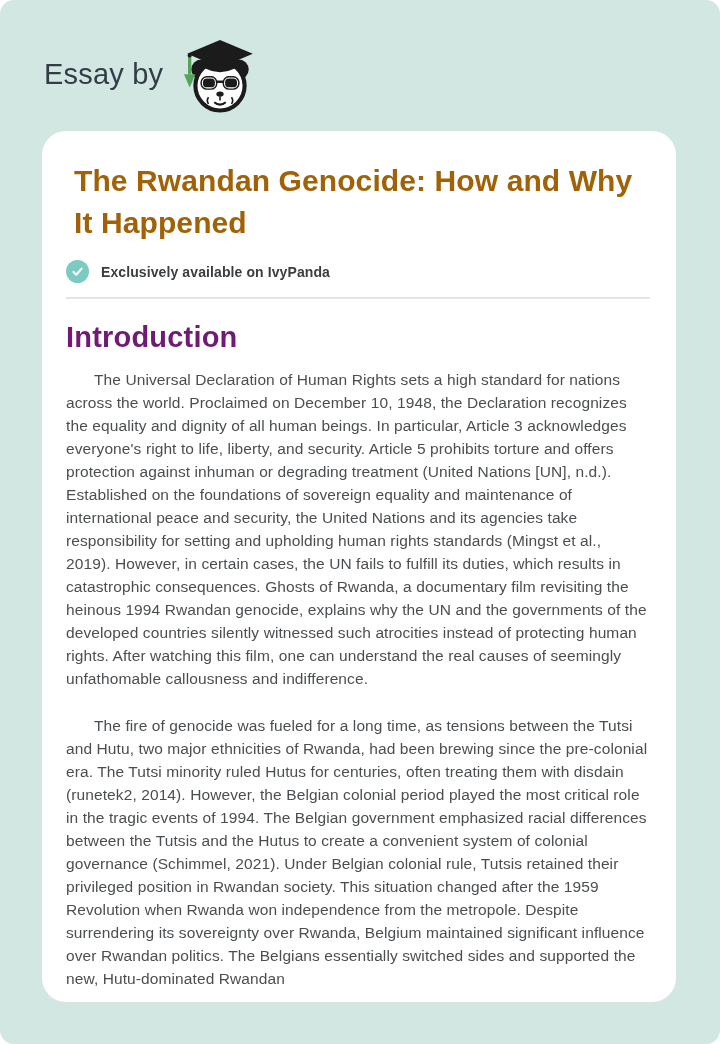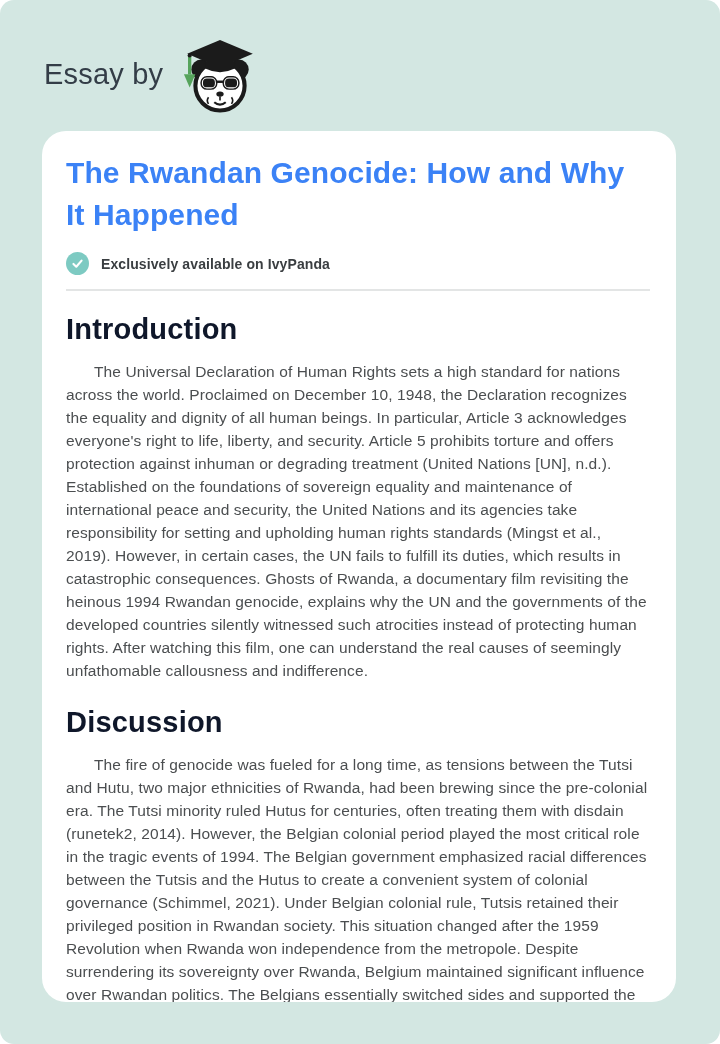--- a/index.html
+++ b/index.html
@@ -64,25 +64,25 @@
     top: 131px;
     width: 634px;
     height: 871px;
     background: #ffffff;
     border-radius: 24px;
     box-sizing: border-box;
     padding: 21px 26px 40px 24px;
     overflow: hidden;
   }
   .essay-title {
-    margin: 0;
+    margin: 8px;
     font-size: 30px;
     line-height: 42px;
     font-weight: bold;
-    color: #3b82f6;
+    color: #a16207;
     max-width: 585px;
     letter-spacing: 0.1px;
   }
   .badge {
     display: flex;
     align-items: center;
     margin-top: 16px;
   }
   .badge-circle {
     width: 23px;
@@ -104,21 +104,21 @@
   }
   .divider {
     border: none;
     border-top: 2px solid #e3e5e5;
     margin: 14px 0 0 0;
   }
   .section-heading {
     margin: 22px 0 12px 0;
     font-size: 29px;
     font-weight: bold;
-    color: #0f172a;
+    color: #701a75;
     letter-spacing: 0.2px;
   }
   .body-para {
     margin: 14px 0 24px 0;
     font-size: 15.5px;
     line-height: 23px;
     color: #4b4e50;
     text-indent: 28px;
     max-width: 586px;
     letter-spacing: 0.1px;
@@ -178,19 +178,18 @@
       </div>
 
       <hr class="divider">
 
       <section>
         <h2 class="section-heading">Introduction</h2>
         <p class="body-para">The Universal Declaration of Human Rights sets a high standard for nations across the world. Proclaimed on December 10, 1948, the Declaration recognizes the equality and dignity of all human beings. In particular, Article 3 acknowledges everyone's right to life, liberty, and security. Article 5 prohibits torture and offers protection against inhuman or degrading treatment (United Nations [UN], n.d.). Established on the foundations of sovereign equality and maintenance of international peace and security, the United Nations and its agencies take responsibility for setting and upholding human rights standards (Mingst et al., 2019). However, in certain cases, the UN fails to fulfill its duties, which results in catastrophic consequences. Ghosts of Rwanda, a documentary film revisiting the heinous 1994 Rwandan genocide, explains why the UN and the governments of the developed countries silently witnessed such atrocities instead of protecting human rights. After watching this film, one can understand the real causes of seemingly unfathomable callousness and indifference.</p>
       </section>
 
       <section>
-        <h2 class="section-heading">Discussion</h2>
         <p class="body-para">The fire of genocide was fueled for a long time, as tensions between the Tutsi and Hutu, two major ethnicities of Rwanda, had been brewing since the pre-colonial era. The Tutsi minority ruled Hutus for centuries, often treating them with disdain (runetek2, 2014). However, the Belgian colonial period played the most critical role in the tragic events of 1994. The Belgian government emphasized racial differences between the Tutsis and the Hutus to create a convenient system of colonial governance (Schimmel, 2021). Under Belgian colonial rule, Tutsis retained their privileged position in Rwandan society. This situation changed after the 1959 Revolution when Rwanda won independence from the metropole. Despite surrendering its sovereignty over Rwanda, Belgium maintained significant influence over Rwandan politics. The Belgians essentially switched sides and supported the new, Hutu-dominated Rwandan</p>
       </section>
     </main>
 
   </div>
 </div>
 
 </body></html>

